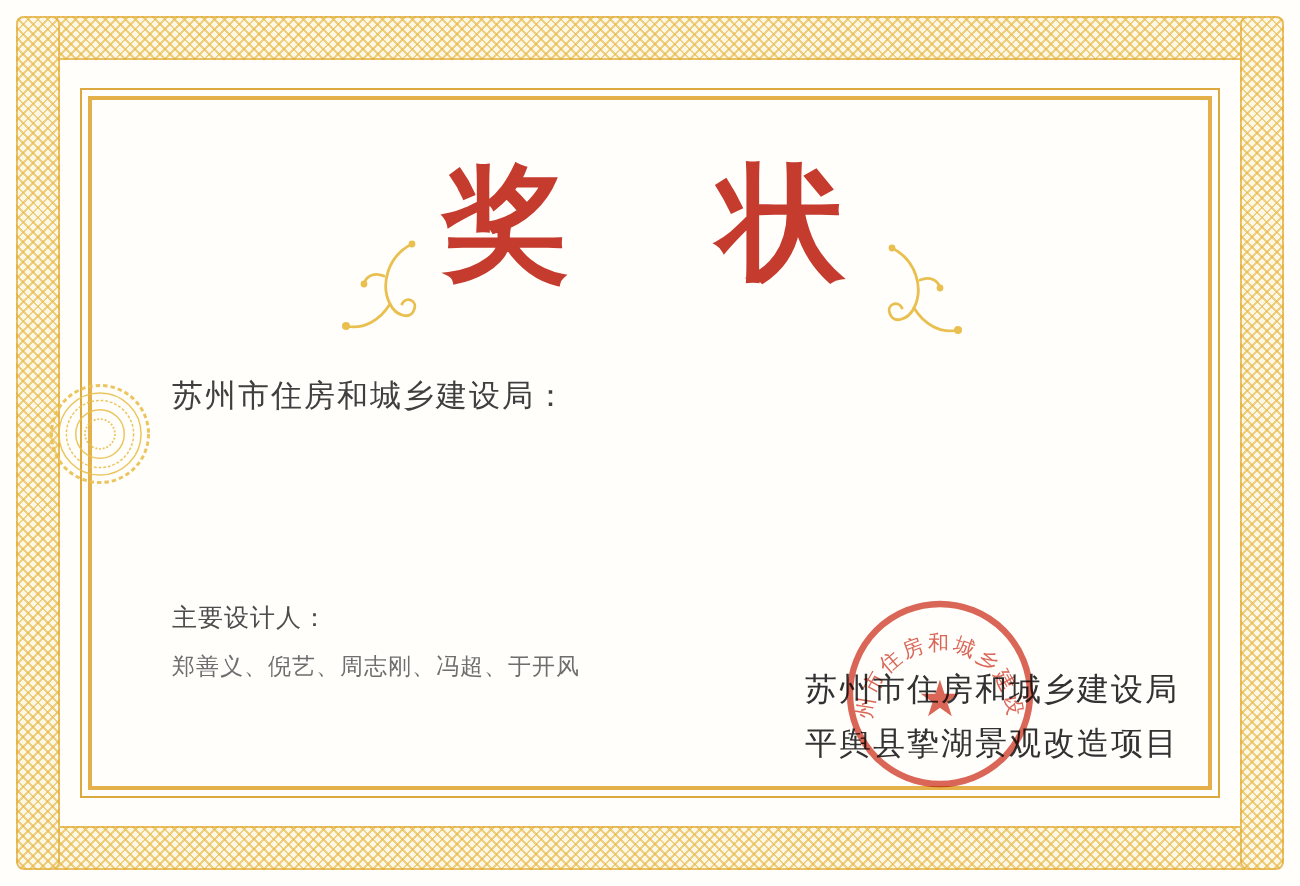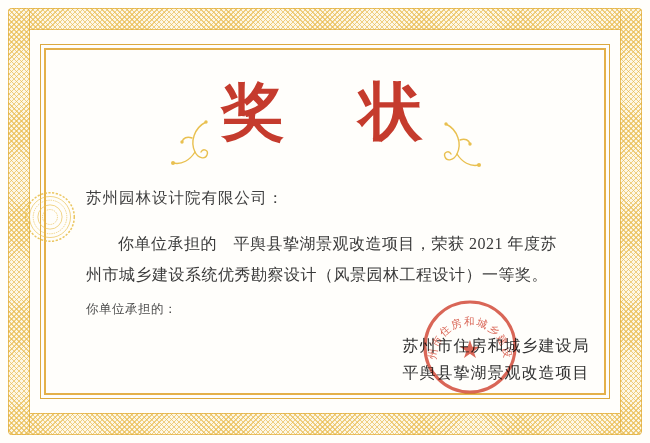--- a/index.html
+++ b/index.html
@@ -105,26 +105,26 @@
       <path d="M27,34 C22,42 14,47 5,45"></path>
       <path d="M24,20 C19,18 15,20 14,24"></path>
     </g>
     <g fill="#e9c050">
       <circle cx="5" cy="45" r="2"></circle>
       <circle cx="14" cy="24" r="1.7"></circle>
       <circle cx="38" cy="4" r="1.7"></circle>
     </g>
   </svg>
 
-  <p class="recipient">苏州园林设计院有限公司：</p>
+  <p class="recipient">苏州市住房和城乡建设局：</p>
 
-  <p class="body-par">你单位承担的　平舆县挚湖景观改造项目，荣获 2021 年度苏州市城乡建设系统优秀勘察设计（风景园林工程设计）一等奖。</p>
 
   <div class="designers">
-    <p class="designers-heading">你单位承担的：</p>
+    <p class="designers-heading">主要设计人：</p>
+    <p class="designer-line">郑善义、倪艺、周志刚、冯超、于开风</p>
   </div>
 
   <div class="issuer">
     <p>苏州市住房和城乡建设局</p>
     <p>平舆县挚湖景观改造项目</p>
   </div>
 
   <svg class="seal" viewBox="0 0 100 100">
     <defs>
       <path id="sealArc" d="M 16,62 A 34,34 0 1 1 84,62" fill="none"></path>

